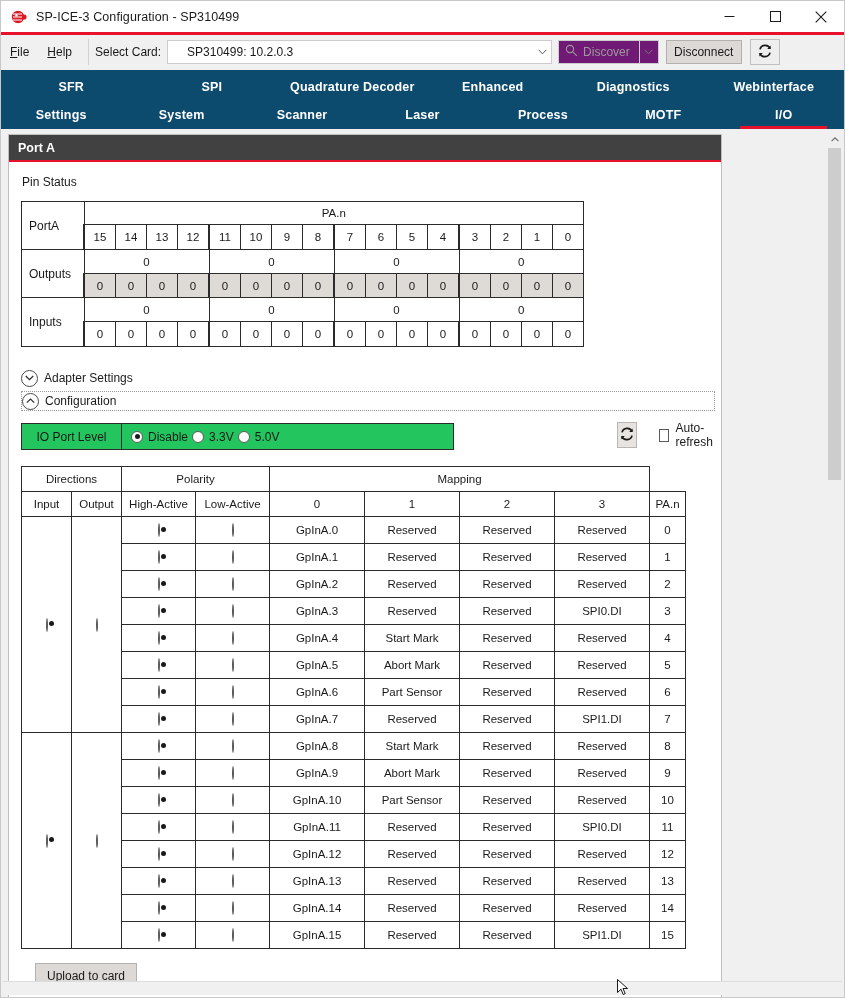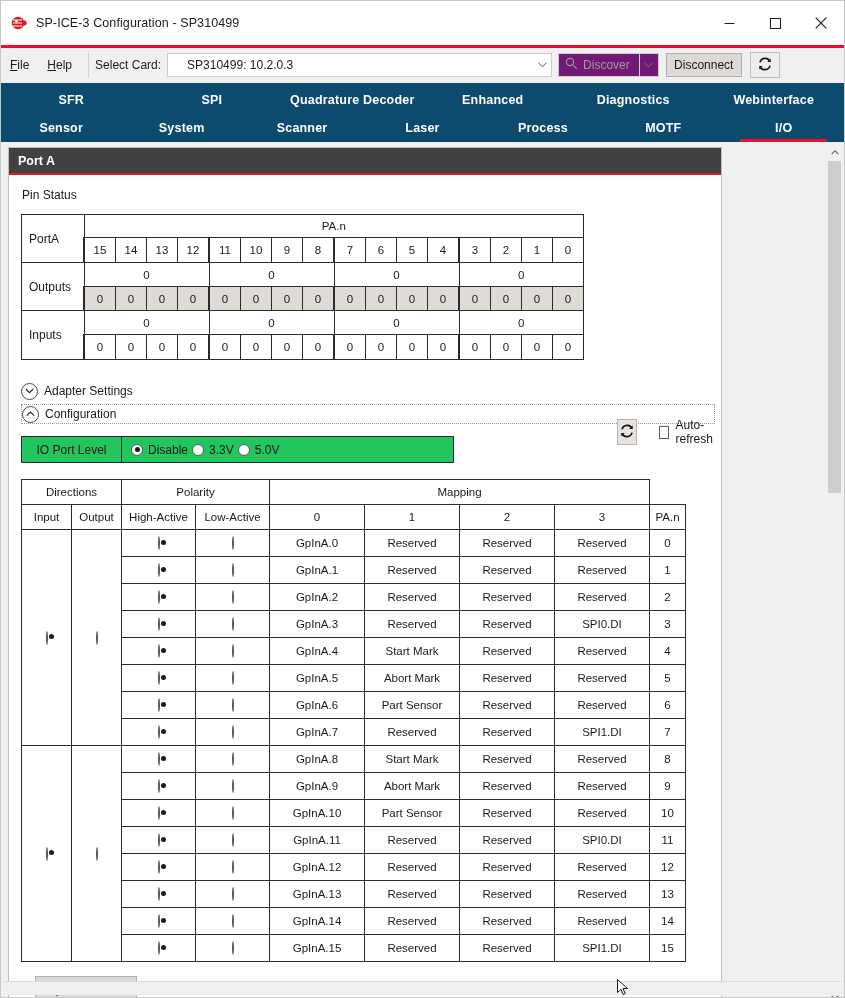--- a/index.html
+++ b/index.html
@@ -17,21 +17,21 @@
     width: 845px; height: 998px;
     background: #ffffff;
     border: 1px solid #c8c8c8;
     box-sizing: border-box;
     display: flex;
     flex-direction: column;
   }
 
   
   .titlebar {
-    height: 44px;
+    height: 31px;
     background: #ffffff;
     display: flex;
     align-items: center;
     flex: 0 0 auto;
     position: relative;
   }
   .title-icon {
     width: 16px; height: 16px;
     margin-left: 10px; margin-right: 9px;
     position: relative;
@@ -245,21 +245,21 @@
   .pinstatus .grp { height: 23px; }
   .pinstatus .outcell {
     background: #dedad6;
     height: 23px;
   }
   .pinstatus .thick-l { border-left: 2px solid #2b2b2b; }
 
   .refresh-side {
     position: absolute;
     left: 572px;
-    top: 270px;
+    top: 286px;
     display: flex;
     align-items: center;
     padding-left: 36px;
   }
   .icon-btn-sq {
     width: 26px; height: 26px;
     background: #e6e3e0;
     border: 1px solid #b9b5b2;
     box-sizing: border-box;
     display: flex; align-items: center; justify-content: center;
@@ -505,21 +505,21 @@
   <div class="navwrap">
     <div class="navrow">
       <div class="nav-tab">SFR</div>
       <div class="nav-tab">SPI</div>
       <div class="nav-tab">Quadrature Decoder</div>
       <div class="nav-tab">Enhanced</div>
       <div class="nav-tab">Diagnostics</div>
       <div class="nav-tab">Webinterface</div>
     </div>
     <div class="navrow r2">
-      <div class="nav-tab">Sensor</div>
+      <div class="nav-tab">Settings</div>
       <div class="nav-tab">System</div>
       <div class="nav-tab">Scanner</div>
       <div class="nav-tab">Laser</div>
       <div class="nav-tab">Process</div>
       <div class="nav-tab">MOTF</div>
       <div class="nav-tab active">I/O</div>
     </div>
   </div>
 
   <div class="content-region">

